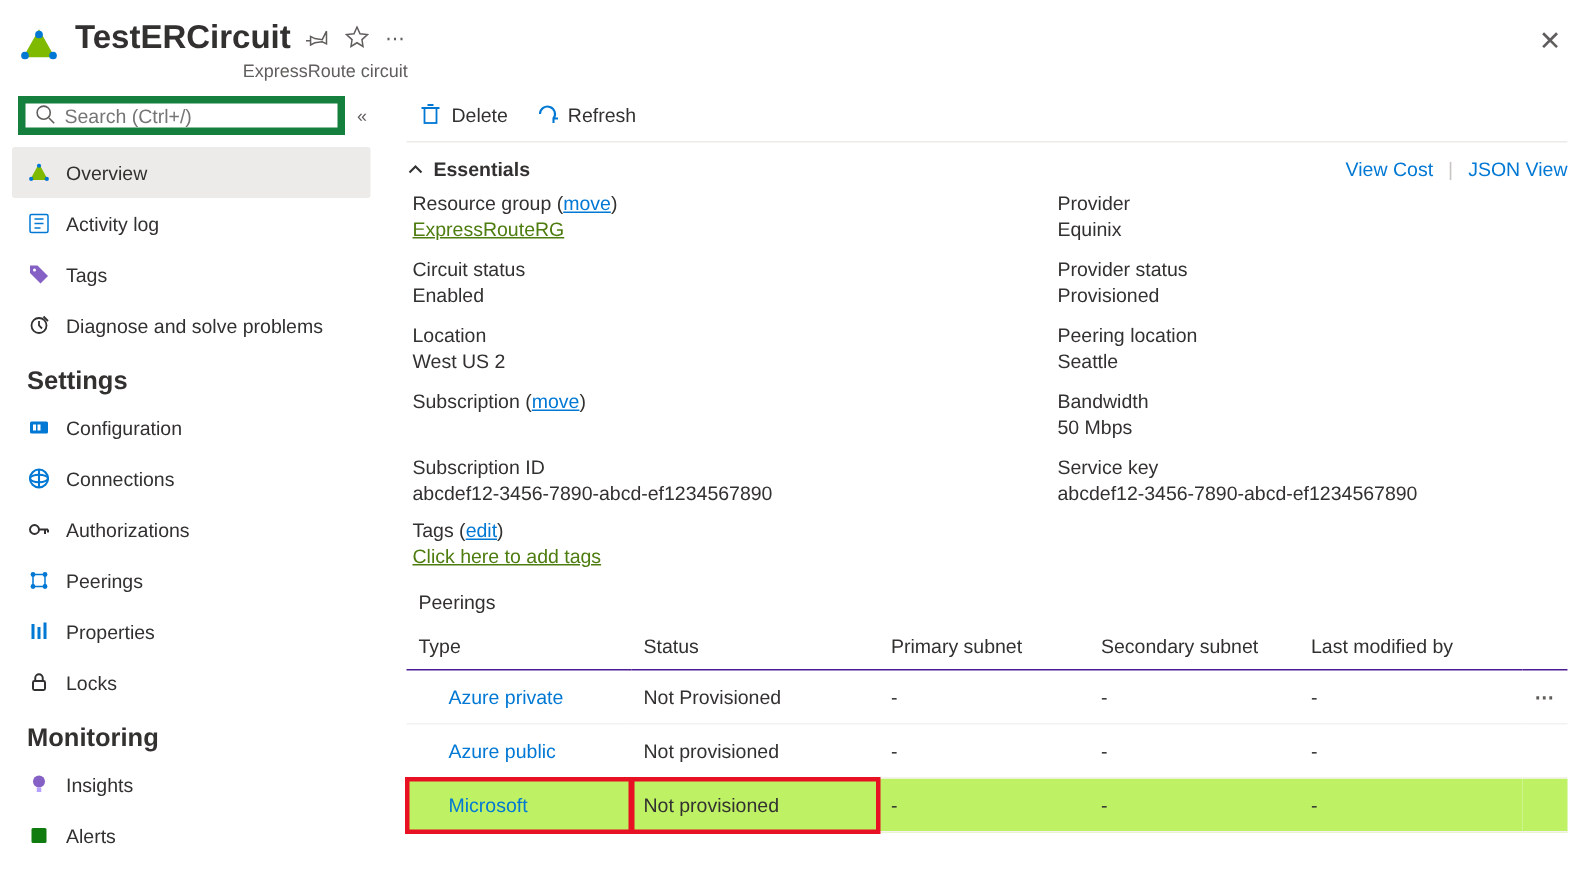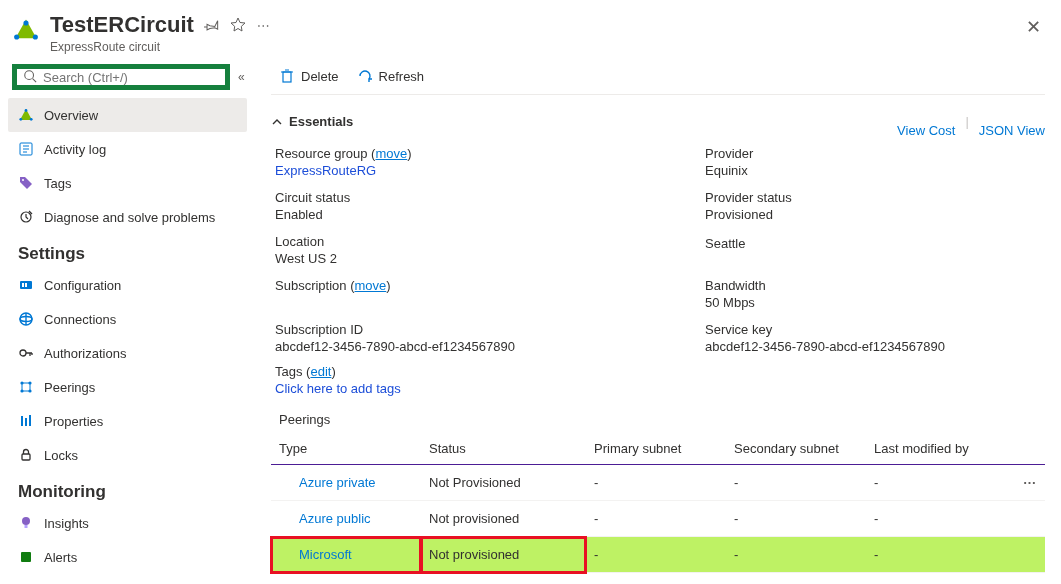--- a/index.html
+++ b/index.html
@@ -1,18 +1,18 @@
 <!DOCTYPE html>
 <html><head>
 <meta charset="utf-8">
 <style>
   * { box-sizing: border-box; margin: 0; padding: 0; font-family: "Segoe UI", sans-serif; }
   body { background: #fff; color: #323130; font-size: 13px; width: 1061px; height: 584px; overflow: hidden; }
   .root { display: flex; flex-direction: column; height: 100%; }
-  .header { display: flex; align-items: flex-start; padding: 12px 16px 8px 12px; }
+  .header { display: flex; align-items: flex-start; padding: 12px 16px 8px 12px; text-align: right; }
   .logo-tri { width: 28px; height: 28px; margin-right: 10px; margin-top: 4px; }
   .titleblock { flex: 0 0 auto; }
   .title-row { display: flex; align-items: center; gap: 10px; }
   .title { font-size: 22px; font-weight: 600; }
   .subtitle { font-size: 12px; color: #605e5c; margin-top: 2px; }
   .hicon { width: 16px; height: 16px; color: #605e5c; cursor: pointer; display: inline-flex; align-items: center; justify-content: center; }
   .hicon svg { width: 16px; height: 16px; }
   .spacer { flex: 1; }
   .closebtn { font-size: 18px; color: #605e5c; cursor: pointer; padding: 4px; }
   .body { display: flex; flex: 1; overflow: hidden; }
@@ -27,25 +27,25 @@
   .nav-icon svg { width: 16px; height: 16px; }
   .nav-section { font-weight: 600; font-size: 17px; padding: 10px 10px 4px 10px; color: #323130; }
   .main { flex: 1; padding: 0 16px 0 16px; overflow: auto; }
   .toolbar { display: flex; align-items: flex-end; gap: 18px; padding: 6px 0 10px 8px; border-bottom: 1px solid #edebe9; }
   .tool { display: flex; align-items: center; gap: 6px; cursor: pointer; color: #323130; }
   .tool svg { width: 16px; height: 16px; }
   .ess-row { display: flex; align-items: center; padding: 10px 0 8px 0; }
   .ess-toggle { display: flex; align-items: center; gap: 6px; cursor: pointer; font-weight: 600; }
   .ess-links { display: flex; gap: 10px; align-items: center; }
   .ess-links .sep { color: #c8c6c4; }
-  .linkish { color: #0078d4; cursor: pointer; margin-top: 18px; }
+  .linkish { color: #0078d4; cursor: pointer; }
   .ess-grid { display: grid; grid-template-columns: 420px 1fr; column-gap: 10px; row-gap: 12px; padding-left: 4px; }
   .field-label { font-size: 13px; color: #323130; }
   .field-value { font-size: 13px; color: #323130; margin-top: 2px; }
-  .link { color: #1d4ed8; cursor: pointer; }
+  .link { color: #4d7c0f; text-decoration: underline; cursor: pointer; }
   .move { color: #0078d4; text-decoration: underline; cursor: pointer; font-size: 13px; }
   .tags-block { padding: 10px 0 0 4px; }
   .section-heading { padding: 16px 0 6px 8px; font-size: 13px; }
   table.peerings { width: 100%; border-collapse: collapse; }
   table.peerings th { text-align: left; font-weight: 400; font-size: 13px; padding: 8px 8px; border-bottom: 1px solid #4c1d95; }
   table.peerings td { padding: 10px 8px; font-size: 13px; border-bottom: 1px solid #f3f2f1; }
   table.peerings tr.highlight td { background: #bef264; }
   .type-link { color: #0078d4; cursor: pointer; padding-left: 20px; display: inline-block; }
   .redbox { outline: 3px solid #e81123; outline-offset: -2px; }
   .more-dots { text-align: right; color: #605e5c; cursor: pointer; font-weight: bold; letter-spacing: 1px; }
@@ -270,20 +270,21 @@
         </div>
         <div>
           <div class="field-label">Provider status</div>
           <div class="field-value">Provisioned</div>
         </div>
         <div>
           <div class="field-label">Location</div>
           <div class="field-value">West US 2</div>
         </div>
         <div>
+          <div class="field-label">Peering location</div>
           <div class="field-value">Seattle</div>
         </div>
         <div>
           <div class="field-label"><span>Subscription</span> (<span class="move">move</span>)</div>
         </div>
         <div>
           <div class="field-label">Bandwidth</div>
           <div class="field-value">50 Mbps</div>
         </div>
         <div>

